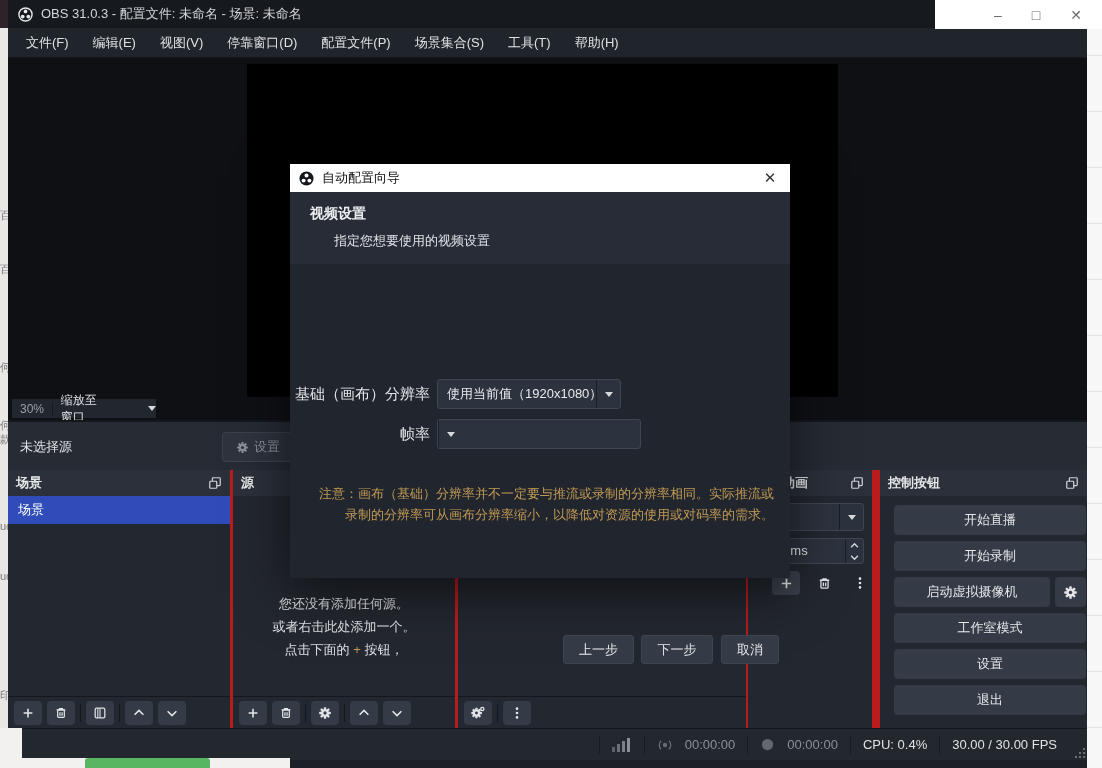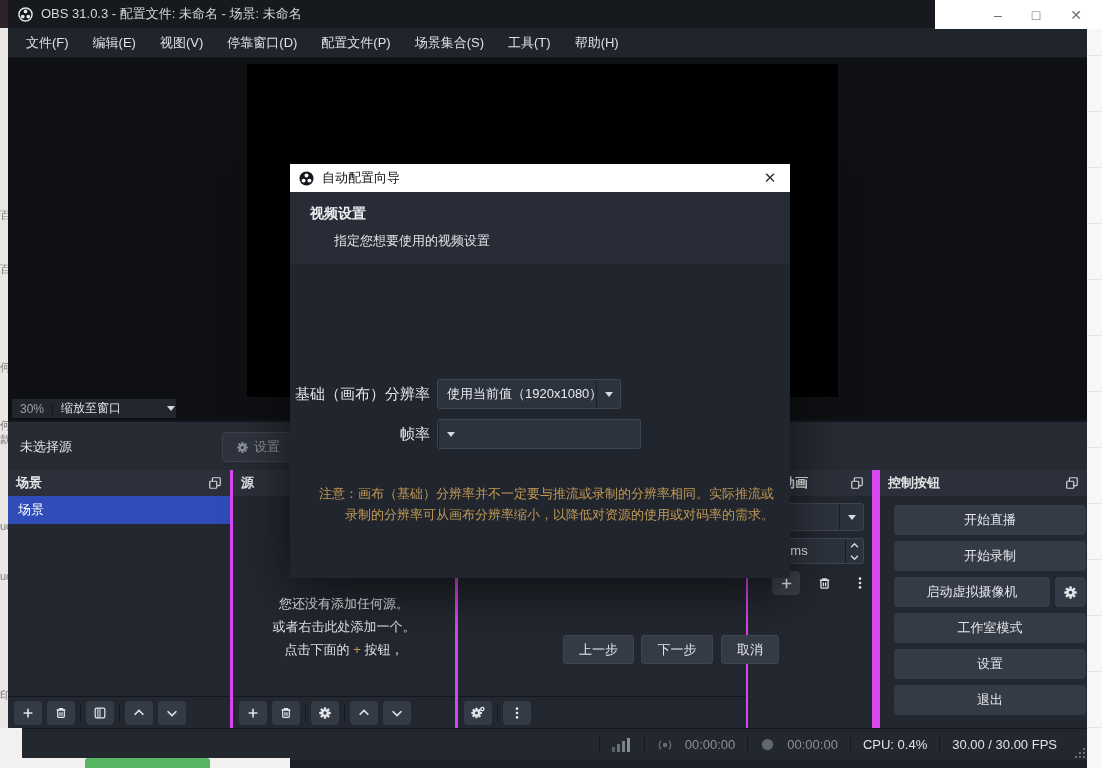--- a/index.html
+++ b/index.html
@@ -14,31 +14,31 @@
     background:repeating-linear-gradient(#f7f7f7 0 55px, #e3e3e3 55px 56px); }
   #caption-area { left:935px; top:0; width:167px; height:29px; background:#ffffff; z-index:8;
     display:flex; align-items:center; justify-content:flex-end; gap:30px; padding-right:20px;
     color:#6e6e6e; font-size:14px; }
   #bottom-band-left { left:0; top:758px; width:290px; height:10px; background:#f2f1ef; z-index:6; }
   #bottom-band-mid { left:290px; top:760px; width:797px; height:8px; background:#1d2127; z-index:6; }
   #green-btn { left:85px; top:758px; width:125px; height:10px; border-radius:3px 3px 0 0; z-index:7; }
   #white-corner { left:0; top:728px; width:22px; height:40px; background:#f2f1ef; z-index:6; }
 
   
-  #obs { left:8px; top:0; width:1079px; height:760px; background:#d946ef; z-index:3;padding-left:32px; }
+  #obs { left:8px; top:0; width:1079px; height:760px; background:#b91c1c; z-index:3;padding-left:32px; }
   #titlebar { left:0; top:0; width:1079px; height:28px; background:#16191e; display:flex; align-items:center; }
   #titlebar .logo { margin:0 8px 0 10px; }
   #titlebar .title { font-size:13px; color:#d4d6da; }
   #menubar { left:0; top:28px; width:1079px; height:30px; background:#20242b; display:flex; align-items:center;
     padding-left:6px; border-bottom:1px solid #14171d; }
   #menubar .menu-item { padding:0 12px; font-size:13px; color:#dfe1e5; line-height:30px; cursor:default; }
 
   #preview { left:0; top:58px; width:1079px; height:362px; background:#0e1014; }
   #canvas { left:239px; top:6px; width:591px; height:333px; background:#000; }
-  #zoombar { left:4px; top:341px; width:164px; height:19px; background:#22262e; display:flex; align-items:center;
+  #zoombar { left:4px; top:341px; width:144px; height:19px; background:#22262e; display:flex; align-items:center;
     font-size:12px; color:#dfe1e5; }
   #zoombar .zoom-pct { color:#9aa0a8; padding:0 8px; }
   #zoombar .zsep { width:1px; height:12px; background:#14171d; }
   #zoombar .fit { padding:0 8px; }
 
   #contextbar { left:0; top:420px; width:1079px; height:50px; background:#262b34; border-top:2px solid #14171d; }
   #contextbar .no-source { position:absolute; left:12px; top:16px; font-size:13px; color:#e3e5e8; }
   #ctx-settings { position:absolute; left:214px; top:10px; width:72px; height:30px; background:#2e333d;
     border:1px solid #3c424d; border-radius:4px; display:flex; align-items:center; justify-content:center;
     gap:5px; font-size:13px; color:#8b9199; }

